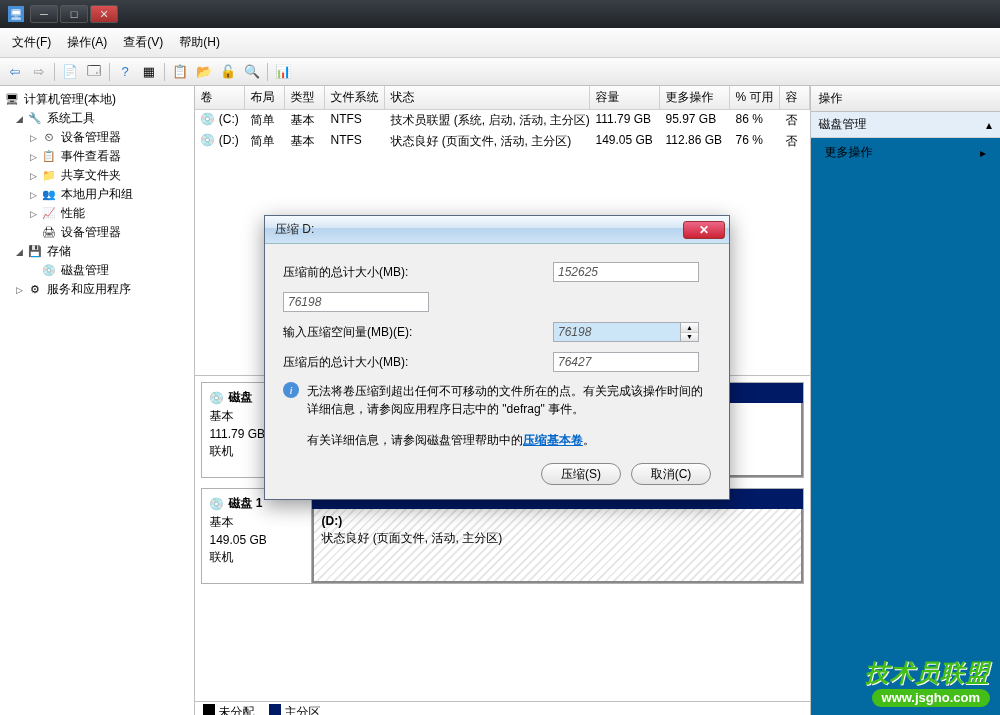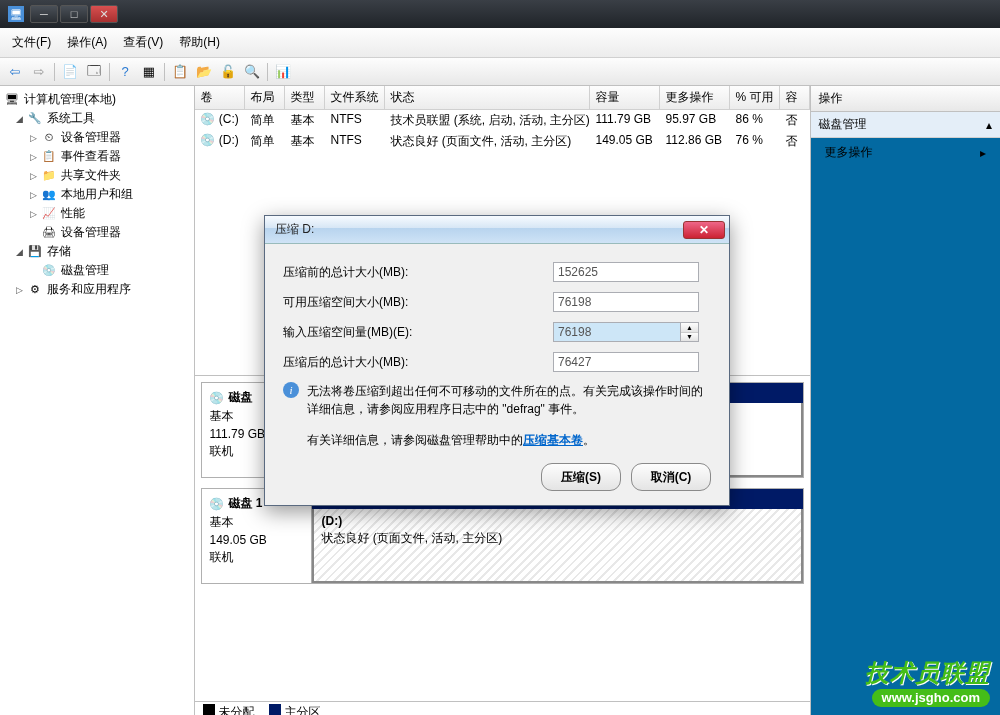--- a/index.html
+++ b/index.html
@@ -61,32 +61,32 @@
 
 
 .dialog-mask { position:absolute; left:0; top:0; width:100%; height:100%; pointer-events:none; }
 .dialog { position:absolute; left:264px; top:215px; width:466px; background:#f0f0f0; border:1px solid #5a6a80; box-shadow:0 6px 20px rgba(0,0,0,0.4); pointer-events:auto; }
 .dialog-titlebar { height:28px; background:linear-gradient(#f7fbff,#d6e6f5 45%,#b8d4ee 46%,#cfe3f6); display:flex; align-items:center; padding:0 4px 0 10px; border-bottom:1px solid #9bb; }
 .dialog-titlebar .title { flex:1; font-size:12px; color:#222; }
 .dialog-close { width:42px; height:18px; background:linear-gradient(#e68,#c23); border:1px solid #933; border-radius:3px; display:flex; align-items:center; justify-content:center; color:#fff; font-weight:bold; cursor:pointer; }
 .dialog-body { padding:18px 18px 14px 18px; }
 .dlg-row { display:flex; align-items:center; margin-bottom:10px; }
 .dlg-label { width:270px; font-size:12px; }
-.dlg-input { width:146px; height:20px; border:1px solid #abadb3; padding:1px 4px; color:#555; font-size:12px; }
+.dlg-input { width:146px; height:20px; border:1px solid #abadb3; padding:1px 4px; color:#555; font-size:12px;font-style:italic; }
 .dlg-input[readonly] { background:#fff; }
 .spin-wrap { display:flex; }
 .spin-wrap .dlg-input { width:128px; background:#cde6f7; }
 .spin-btns { display:flex; flex-direction:column; width:18px; border:1px solid #abadb3; border-left:none; }
 .spin-btn { flex:1; background:linear-gradient(#fdfdfd,#e4e4e4); font-size:7px; display:flex; align-items:center; justify-content:center; cursor:pointer; }
 .spin-btn:first-child { border-bottom:1px solid #ccc; }
 .dlg-info { display:flex; gap:8px; margin:8px 0 14px 0; line-height:1.5; font-size:12px; }
 .dlg-info .iicon { width:16px; height:16px; border-radius:50%; background:#4a90d9; color:#fff; display:flex; align-items:center; justify-content:center; font-style:italic; font-family:serif; font-size:11px; flex-shrink:0; }
 .dlg-link { color:#0066cc; text-decoration:underline; cursor:pointer;font-weight:bold; }
 .dlg-btns { display:flex; justify-content:flex-end; gap:10px; margin-top:14px; }
-.dlg-btn { min-width:80px; height:28px; background:linear-gradient(#fdfdfd,#e4e4e4); border:1px solid #8a8a8a; border-radius:11px; cursor:pointer; font-size:12px;font-weight:bold; }
+.dlg-btn { min-width:80px; height:22px; background:linear-gradient(#fdfdfd,#e4e4e4); border:1px solid #8a8a8a; border-radius:11px; cursor:pointer; font-size:12px; }
 
 
 .watermark { position:absolute; right:10px; bottom:8px; text-align:right; font-weight:bold; pointer-events:none; }
 .wm-top { font-size:24px; font-style:italic; color:#45bd18; text-shadow:1px 1px 0 #fff; letter-spacing:1px;margin-left:15px; }
 .wm-bot { font-size:13px; background:#45bd18; color:#fff; padding:1px 10px 2px; border-radius:10px; display:inline-block; }
 </style>
 </head>
 <body>
 
 <div class="titlebar">
@@ -288,21 +288,20 @@
     <div class="dialog-titlebar">
       <span class="title">压缩 D:</span>
       <div class="dialog-close">✕</div>
     </div>
     <div class="dialog-body">
       <div class="dlg-row">
         <span class="dlg-label">压缩前的总计大小(MB):</span>
         <input class="dlg-input" readonly="" value="152625" style="">
       </div>
       <div class="dlg-row">
-        <span class="dlg-label">可用压缩空间大小(MB):</span>
         <input class="dlg-input" readonly="" value="76198" style="">
       </div>
       <div class="dlg-row">
         <span class="dlg-label">输入压缩空间量(MB)(E):</span>
         <div class="spin-wrap">
           <input class="dlg-input" value="76198" style="">
           <div class="spin-btns">
             <div class="spin-btn">▲</div>
             <div class="spin-btn">▼</div>
           </div>

